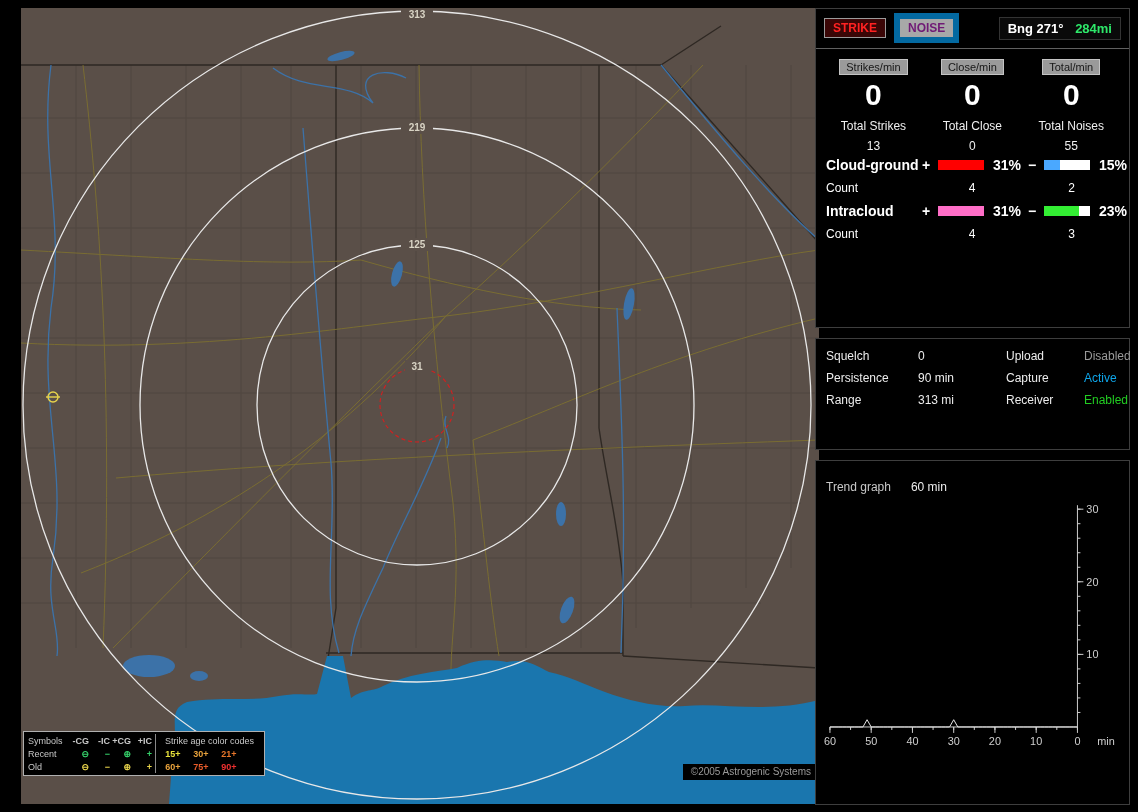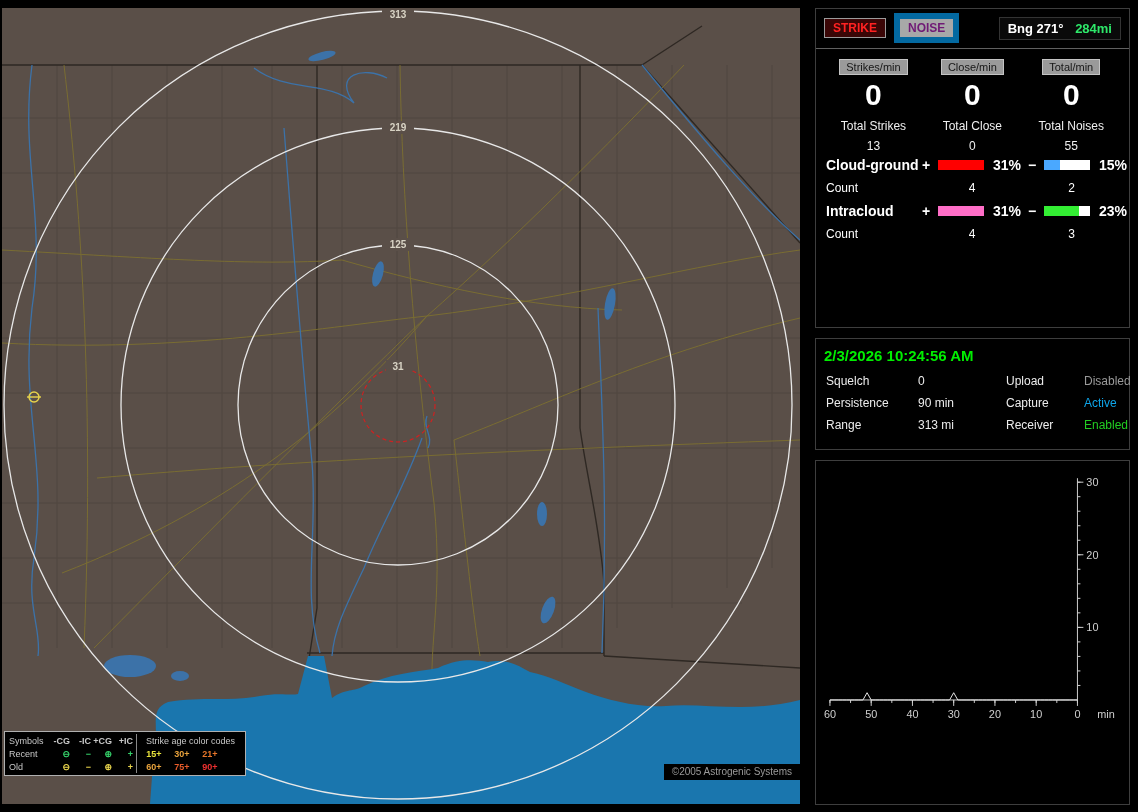--- a/index.html
+++ b/index.html
@@ -1,19 +1,19 @@
 <!DOCTYPE html>
 <html><head>
 <meta charset="utf-8">
 <style>
   html,body{margin:0;padding:0;background:#000;}
   .stage{position:relative;width:1138px;height:812px;background:#000;overflow:hidden;
          font-family:"Liberation Sans",sans-serif;}
   
-  .map{position:absolute;left:2px;top:8px;width:798px;height:772px;}
+  .map{position:absolute;left:21px;top:8px;width:798px;height:772px;}
   .map svg{display:block;}
   .copyright{position:absolute;right:0;bottom:0;background:#000;color:#9a9a9a;
              font-size:10px;padding:2px 8px 3px;}
   
   .legend{position:absolute;left:2px;bottom:4px;background:#000;border:1px solid #b0b0b0;
           font-size:9px;color:#c8c8c8;padding:2px 4px;width:232px;}
   .lg-row{display:flex;align-items:center;height:13px;white-space:nowrap;}
   .lg-lab{width:40px;}
   .lg-sym{width:21px;text-align:right;font-weight:bold;}
   .lg-div{border-left:1px solid #888;align-self:stretch;margin:0 3px;}
@@ -252,38 +252,41 @@
         <span class="dist-pct">23%</span>
       </div>
       <div class="dist-count">
         <span>Count</span>
         <span class="cc">4</span>
         <span class="cc">3</span>
       </div>
     </div>
 
     <div class="box box-b">
-      <div class="datetime">2/3/2026 10:24:56 AM</div>
       <div class="settings">
         <span>Squelch</span>
         <span>0</span>
         <span>Upload</span>
         <span style="color: rgb(154, 154, 154);">Disabled</span>
         <span>Persistence</span>
         <span>90 min</span>
         <span>Capture</span>
         <span style="color: #0ea5e9;">Active</span>
         <span>Range</span>
         <span>313 mi</span>
         <span>Receiver</span>
         <span style="color: rgb(34, 204, 34);">Enabled</span>
       </div>
     </div>
 
     <div class="box box-c">
+      <div class="trendrow">
+        <span class="lab">Trend graph</span>
+        <span>60 min</span>
+      </div>
       <svg id="trend-svg" viewBox="0 0 300 255" width="297" height="255">
           <line x1="256" y1="6" x2="256" y2="230" stroke="#cfcfcf"></line>
           <line x1="6" y1="230" x2="256" y2="230" stroke="#cfcfcf"></line>
           <line x1="256" y1="215.33333333333334" x2="259" y2="215.33333333333334" stroke="#cfcfcf"></line>
           <line x1="256" y1="200.66666666666666" x2="259" y2="200.66666666666666" stroke="#cfcfcf"></line>
           <line x1="256" y1="186" x2="259" y2="186" stroke="#cfcfcf"></line>
           <line x1="256" y1="171.33333333333334" x2="259" y2="171.33333333333334" stroke="#cfcfcf"></line>
           <line x1="256" y1="156.66666666666669" x2="259" y2="156.66666666666669" stroke="#cfcfcf"></line>
           <line x1="256" y1="142" x2="259" y2="142" stroke="#cfcfcf"></line>
           <line x1="256" y1="127.33333333333333" x2="259" y2="127.33333333333333" stroke="#cfcfcf"></line>

